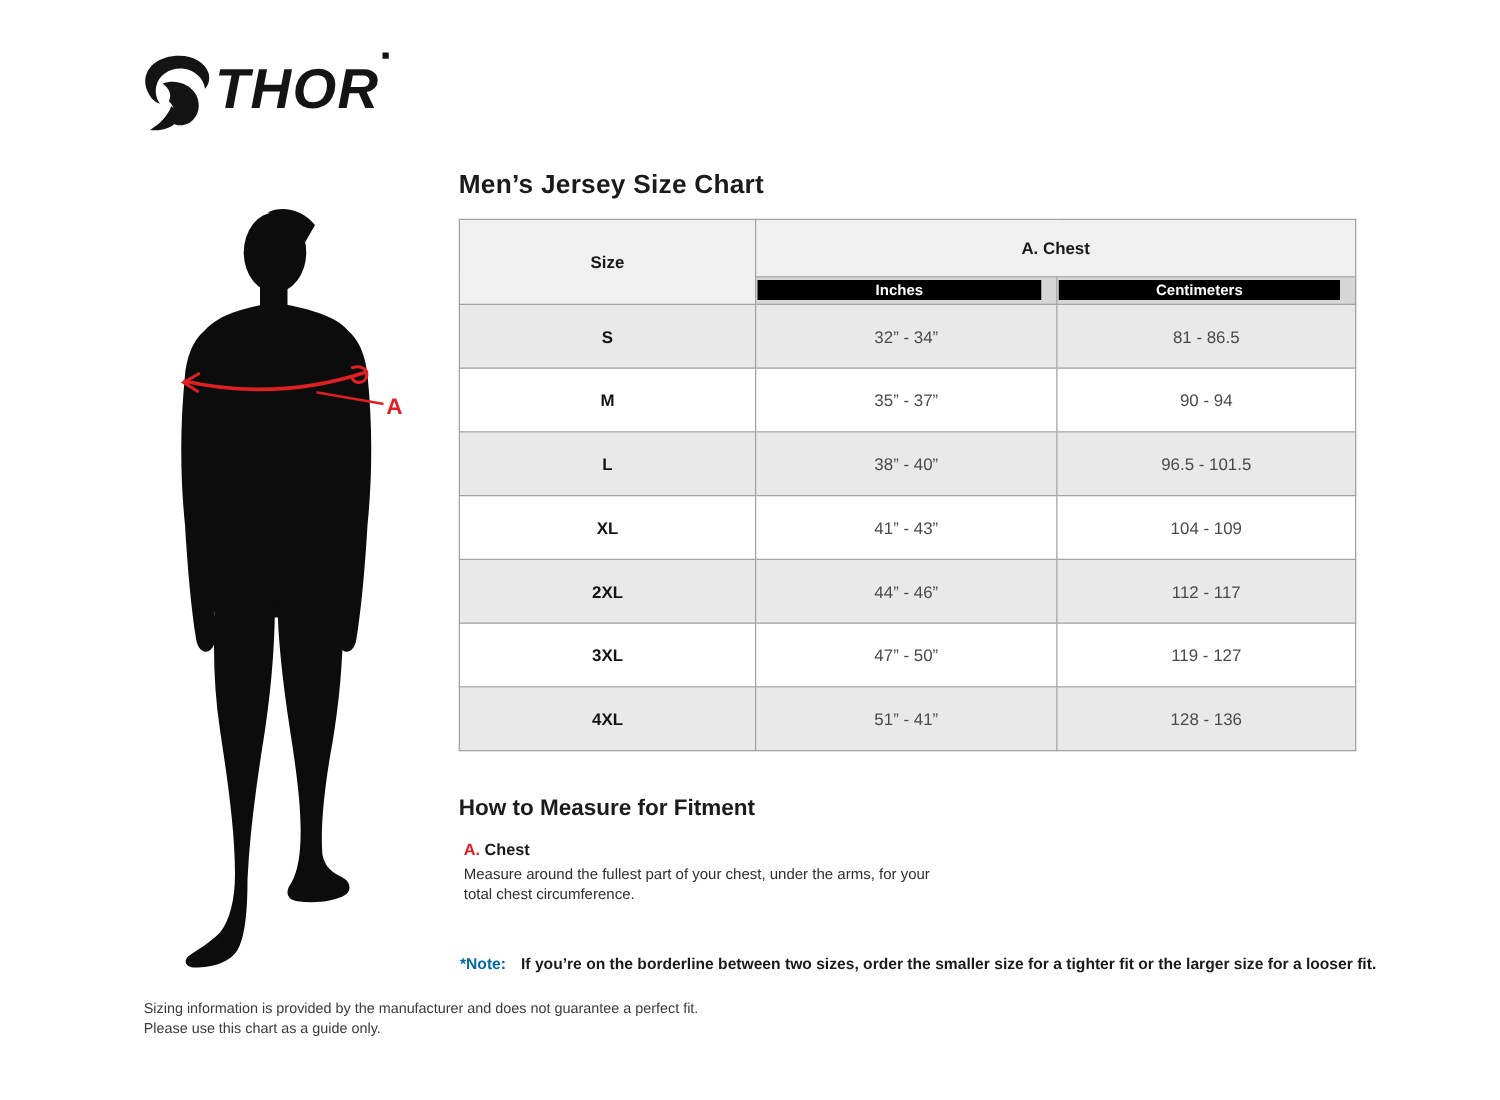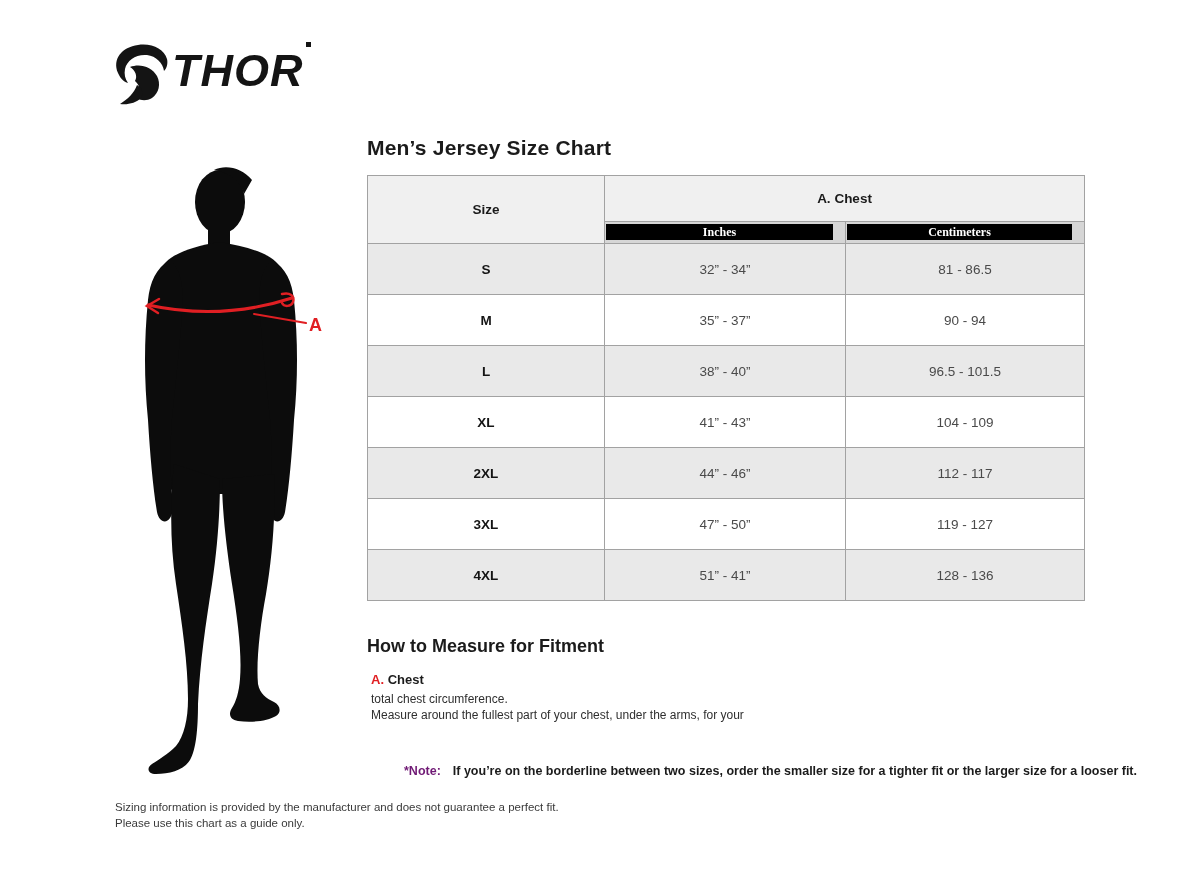--- a/index.html
+++ b/index.html
@@ -28,41 +28,41 @@
   
   .table-wrap { left:367px; top:175px; }
   table.size-table { border-collapse:collapse; width:717px; table-layout:fixed; }
   .size-table th, .size-table td {
     border:1px solid #a2a2a2; text-align:center; vertical-align:middle; padding:0;
   }
   .col-size { width:237px; } .col-in { width:241px; } .col-cm { width:239px; }
   tr.head-row th { background:#f0f0f0; font-size:13.5px; font-weight:bold; color:#1a1a1a; }
   th.size-head { height:68px; }
   th.group-head { height:46px; }
-  tr.subhead-row th { height:21px; background:#d6d6d6; padding:2px 12px 3px 1px;font-family:Liberation Serif, serif; }
+  tr.subhead-row th { height:21px; background:#d6d6d6; padding:2px 12px 3px 1px; }
   .black-bar {
     background:#000000; color:#ffffff; font-size:12px; font-weight:bold;
     height:16px; line-height:16px; width:100%;
   }
   tbody tr { height:51px; background:#ffffff; }
   tbody tr.alt { background:#e9e9e9; }
   tbody th.size-cell { font-size:13.5px; font-weight:bold; color:#141414; }
   tbody td { font-size:13.5px; color:#4a4a4a;margin-top:40px; }
 
   
   .measure-heading { left:367px; top:636px; font-size:18px; font-weight:bold; color:#1b1b1b; }
   .measure-item { left:371px; top:672px; }
   .measure-title { font-size:13px; font-weight:bold; }
   .measure-key { color:#e01f23; }
   .measure-label { color:#1b1b1b; }
   .measure-desc { margin-top:4px; font-size:12px; line-height:16px; color:#2f2f2f; }
 
   
   .note { left:368px; top:764px; font-size:12.5px; font-weight:bold; color:#1b1b1b; }
-  .note-label { color:#701a75; margin-right:12px;margin-left:36px; }
+  .note-label { color:#0369a1; margin-right:12px; }
 
   
   .disclaimer { left:115px; top:799px; font-size:11.5px; line-height:16px; color:#3a3a3a; }
 </style>
 </head>
 <body>
 
 <div class="abs logo">
   <svg class="logo-icon" viewBox="0 0 56 64" aria-hidden="true">
     <g fill="#141414">
@@ -167,22 +167,22 @@
 </div>
 
 <div class="abs measure-heading">How to Measure for Fitment</div>
 
 <div class="abs measure-item">
   <div class="measure-title">
     <span class="measure-key">A.</span>
     <span class="measure-label">Chest</span>
   </div>
   <div class="measure-desc">
+    <div>Measure around the fullest part of your chest, under the arms, for your</div>
     <div>total chest circumference.</div>
-    <div>Measure around the fullest part of your chest, under the arms, for your</div>
   </div>
 </div>
 
 <div class="abs note">
   <span class="note-label">*Note:</span><span>If you’re on the borderline between two sizes, order the smaller size for a tighter fit or the larger size for a looser fit.</span>
 </div>
 
 <div class="abs disclaimer">
   <div>Sizing information is provided by the manufacturer and does not guarantee a perfect fit.</div>
   <div>Please use this chart as a guide only.</div>

